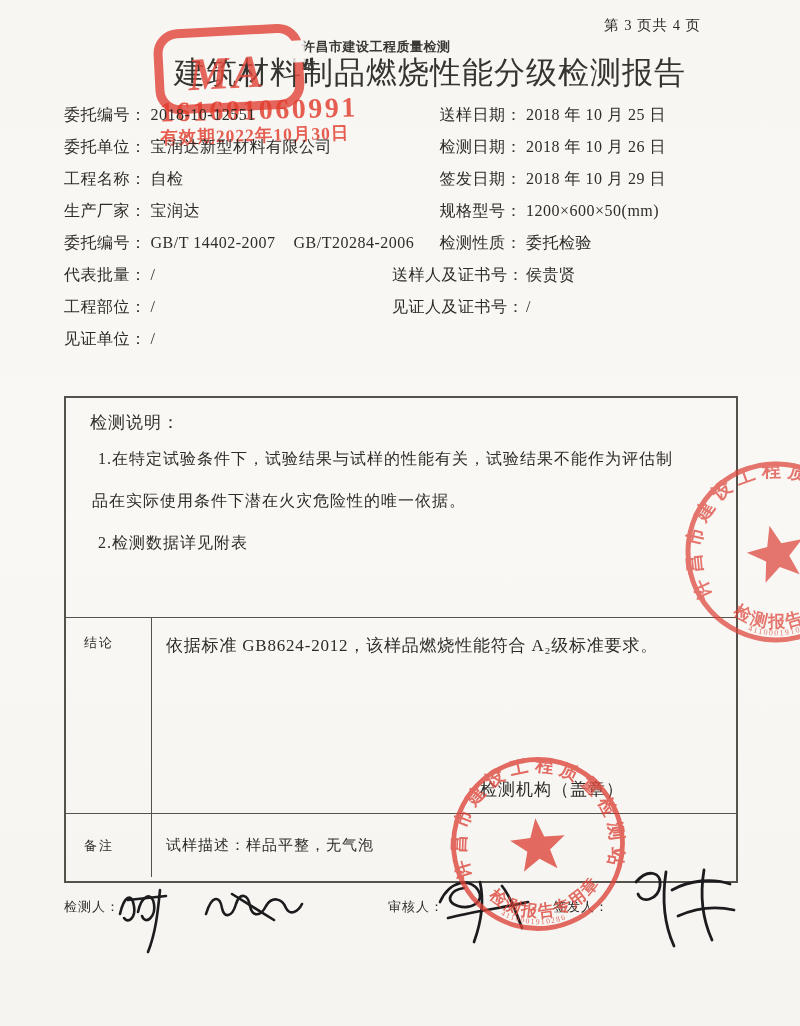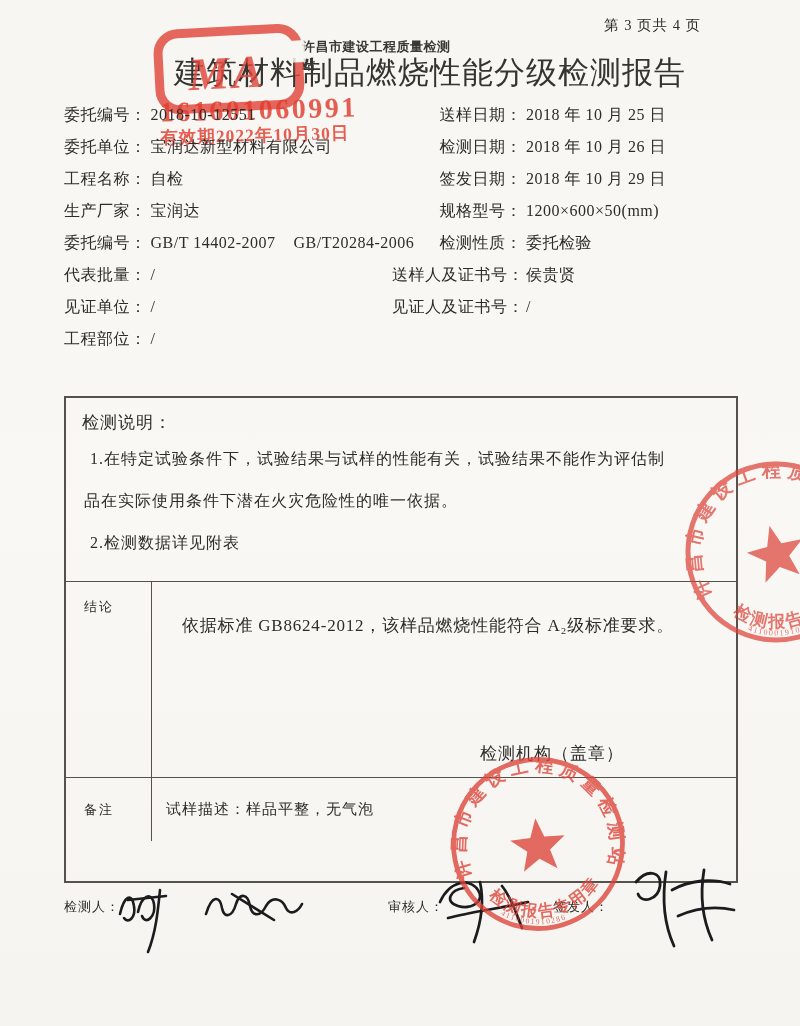--- a/index.html
+++ b/index.html
@@ -41,33 +41,33 @@
     pointer-events:none;
   }
   .license-number{font-size:28px;font-weight:bold;letter-spacing:2.5px;color:#e23c2d;}
   .license-validity{font-size:17.5px;font-weight:bold;letter-spacing:1px;color:#e23c2d;margin-top:3px;}
   .cma-stamp{position:absolute;left:152px;top:24px;opacity:.82;pointer-events:none;}
   
   .main-table{
     position:absolute;left:64px;top:396px;width:674px;height:487px;
     border:2px solid #55524c;box-sizing:border-box;
   }
-  .row-notes{height:184px;border-bottom:1.5px solid #55524c;box-sizing:border-box;padding:10px 14px 0 16px;}
+  .row-notes{height:220px;border-bottom:1.5px solid #55524c;box-sizing:border-box;padding:10px 14px 0 24px;}
   .notes-heading{font-size:17px;letter-spacing:1px;line-height:30px;}
   .notes-line{margin:0;font-size:16px;letter-spacing:1px;line-height:42px;padding-left:8px;white-space:nowrap;}
   .row-conclusion{position:relative;height:196px;border-bottom:1.5px solid #55524c;box-sizing:border-box;display:flex;}
   .row-remark{position:relative;height:63px;display:flex;}
   .cell-label{
     width:86px;flex:0 0 86px;border-right:1.5px solid #55524c;box-sizing:border-box;
     font-size:13px;letter-spacing:2px;padding-left:18px;
   }
   .row-conclusion .cell-label{padding-top:16px;}
   .row-remark .cell-label{line-height:63px;}
   .cell-content{flex:1;position:relative;}
-  .conclusion-text{margin:16px;padding:16px 10px 0 14px;font-size:17px;letter-spacing:.8px;}
+  .conclusion-text{margin:0;padding:16px 10px 0 14px;font-size:17px;letter-spacing:.8px;}
   .seal-line{position:absolute;right:112px;bottom:12px;font-size:17px;letter-spacing:1px;}
   .remark-text{line-height:63px;padding-left:14px;font-size:15px;letter-spacing:1px;}
   
   .signature-row{position:absolute;left:64px;top:890px;width:700px;height:60px;font-size:13px;}
   .sig-label{position:absolute;top:8px;letter-spacing:1px;white-space:nowrap;}
   .lbl-tester{left:0;}
   .lbl-reviewer{left:324px;}
   .lbl-issuer{left:489px;}
   .sig-svg{position:absolute;}
   .sig1{left:48px;top:-14px;}
@@ -99,22 +99,22 @@
     <div class="license-validity">有效期2022年10月30日</div>
   </div>
 
   <div class="fields-left">
     <div class="frow"><span class="flabel">委托编号：</span><span class="fvalue">2018-10-12551</span></div>
     <div class="frow"><span class="flabel">委托单位：</span><span class="fvalue">宝润达新型材料有限公司</span></div>
     <div class="frow"><span class="flabel">工程名称：</span><span class="fvalue">自检</span></div>
     <div class="frow"><span class="flabel">生产厂家：</span><span class="fvalue">宝润达</span></div>
     <div class="frow"><span class="flabel">委托编号：</span><span class="fvalue">GB/T 14402-2007    GB/T20284-2006</span></div>
     <div class="frow"><span class="flabel">代表批量：</span><span class="fvalue">/</span></div>
+    <div class="frow"><span class="flabel">工程部位：</span><span class="fvalue">/</span></div>
     <div class="frow"><span class="flabel">见证单位：</span><span class="fvalue">/</span></div>
-    <div class="frow"><span class="flabel">工程部位：</span><span class="fvalue">/</span></div>
   </div>
 
   <div class="fields-right">
     <div class="frow"><span class="flabel">送样日期：</span><span class="fvalue">2018 年 10 月 25 日</span></div>
     <div class="frow"><span class="flabel">检测日期：</span><span class="fvalue">2018 年 10 月 26 日</span></div>
     <div class="frow"><span class="flabel">签发日期：</span><span class="fvalue">2018 年 10 月 29 日</span></div>
     <div class="frow"><span class="flabel">规格型号：</span><span class="fvalue">1200×600×50(mm)</span></div>
     <div class="frow"><span class="flabel">检测性质：</span><span class="fvalue">委托检验</span></div>
     <div class="frow"><span class="flabel">送样人及证书号：</span><span class="fvalue">侯贵贤</span></div>
     <div class="frow"><span class="flabel">见证人及证书号：</span><span class="fvalue">/</span></div>

